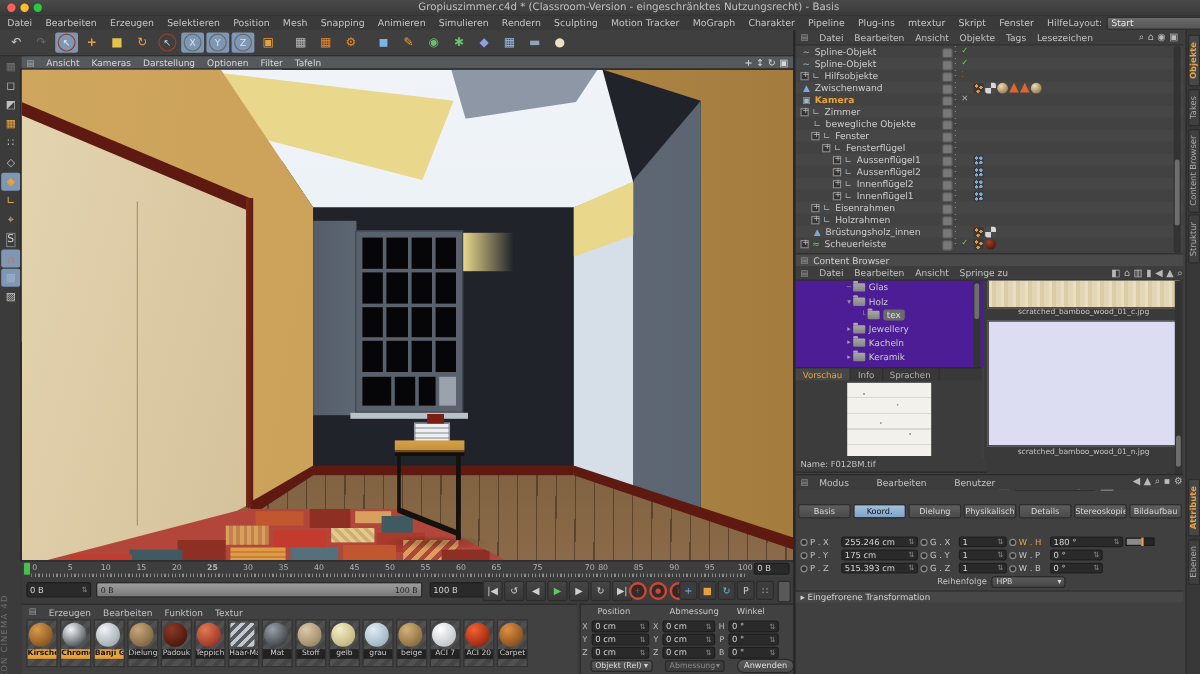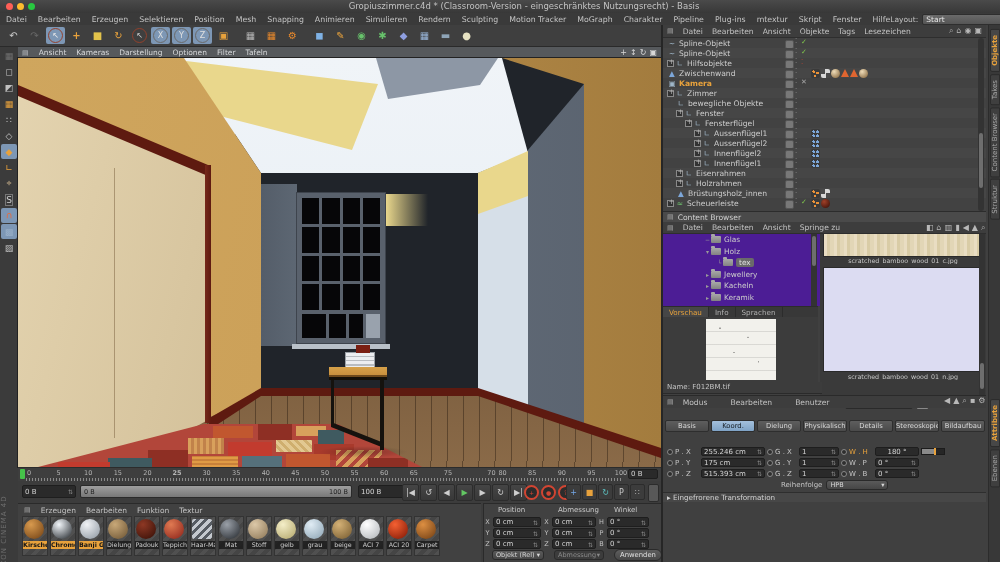--- a/index.html
+++ b/index.html
@@ -951,21 +951,21 @@
           <span class="stepper">⇅</span>
         </div>
         <div class="kdot"></div>
         <div class="alabel" style="width: 22px;">G . X</div>
         <div class="fld" style="width: 40px; height: 9px;">
           <span>1</span>
           <span class="stepper">⇅</span>
         </div>
         <div class="kdot"></div>
         <div class="alabel hl" style="width: 24px;">W . H</div>
-        <div class="fld" style="width: 44px; height: 9px; flex-direction: column;">
+        <div class="fld" style="width: 61px; height: 9px;">
           <span>180 °</span>
           <span class="stepper">⇅</span>
         </div>
         <div class="aslider">
           <div class="fill"></div>
           <div class="tick"></div>
         </div>
       </div>
       <div class="arow">
         <div class="kdot"></div>

